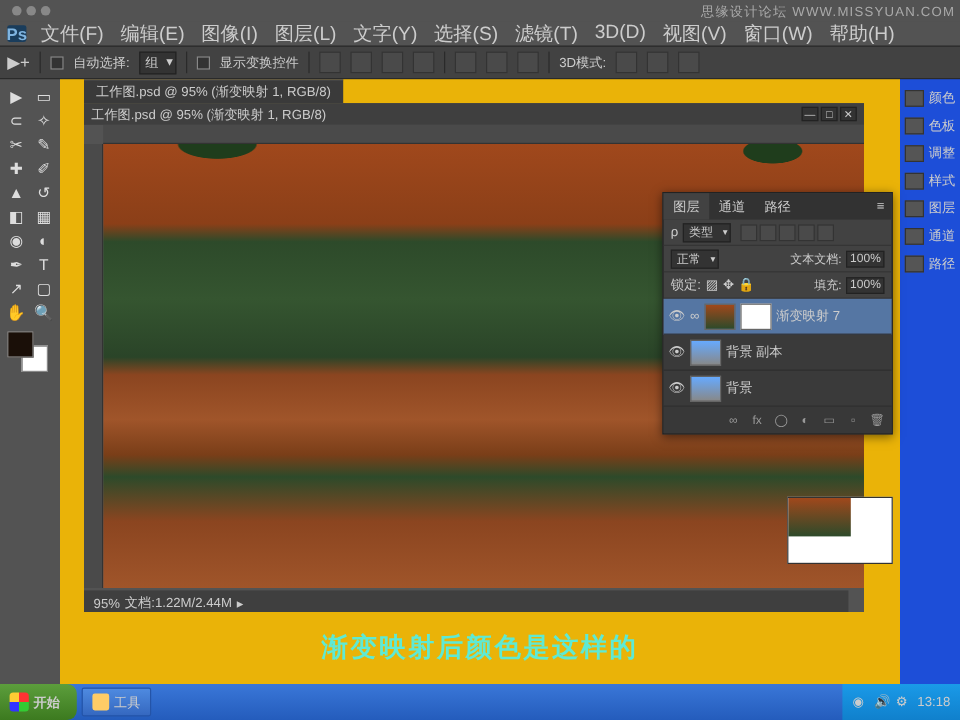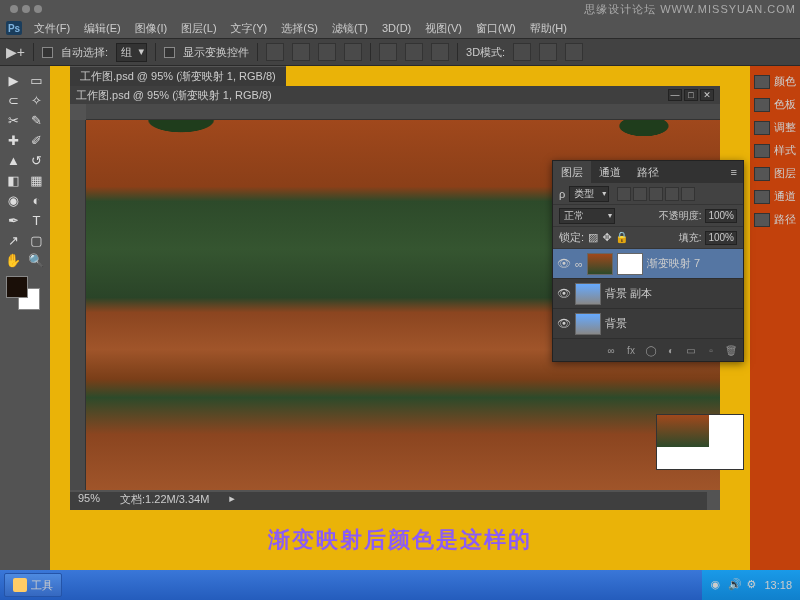--- a/index.html
+++ b/index.html
@@ -3,22 +3,22 @@
 <meta charset="utf-8">
 <style>
 *{margin:0;padding:0;box-sizing:border-box;font-family:"Microsoft YaHei",Arial,sans-serif;font-size:11px;color:#ccc;user-select:none}
 body{background:#000;width:800px;height:600px;overflow:hidden;position:relative}
 .ps{background:#535353;width:800px;height:570px;position:relative;display:flex;flex-direction:column}
 .titlebar{height:18px;background:#535353;display:flex;align-items:center;justify-content:space-between;padding:0 4px}
 .mac-dots{display:flex;gap:4px;margin-left:6px}
 .mac-dots span{width:8px;height:8px;border-radius:50%;background:#888}
 .watermark{color:#aaa;font-size:11px;letter-spacing:1px}
 .menubar{height:20px;background:#535353;display:flex;align-items:center;padding:0 6px;gap:2px}
-.menubar .ps-icon{width:16px;height:14px;background:#1a3d5c;color:#7fb4e0;font-size:10px;font-weight:bold;display:flex;align-items:center;justify-content:center;border-radius:2px;margin-right:4px}
-.menubar .mi{padding:2px 6px;cursor:pointer;font-size:11px}
+.menubar .ps-icon{width:16px;height:14px;background:#1a3d5c;color:#7fb4e0;font-size:14px;font-weight:bold;display:flex;align-items:center;justify-content:center;border-radius:2px;margin-right:4px}
+.menubar .mi{padding:2px 6px;cursor:pointer;font-size:16px}
 .optbar{height:28px;background:#424242;border-top:1px solid #2a2a2a;border-bottom:1px solid #2a2a2a;display:flex;align-items:center;padding:0 6px;gap:8px}
 .optbar .arrow{font-size:14px}
 .optbar .chk{width:11px;height:11px;border:1px solid #888;background:#333}
 .optbar .dd{background:#333;border:1px solid #222;padding:1px 14px 1px 4px;position:relative}
 .optbar .dd:after{content:"▾";position:absolute;right:2px}
 .optbar .sep{width:1px;height:18px;background:#2a2a2a}
 .optbar .ibtn{width:18px;height:18px;background:#4a4a4a;border:1px solid #333}
 .main{flex:1;display:flex;background:#262626;position:relative}
 .tools{width:50px;background:#535353;display:flex;flex-direction:column;padding:4px 2px;gap:0}
 .tools .row{display:flex}
@@ -31,22 +31,22 @@
 .doc-win{position:absolute;top:20px;left:20px;right:30px;bottom:60px;background:#535353}
 .doc-header{height:18px;background:#3f3f3f;display:flex;align-items:center;padding:0 6px;justify-content:space-between;font-size:10px}
 .doc-header .ctrls{display:flex;gap:2px}
 .doc-header .ctrls span{width:14px;height:12px;background:#333;border:1px solid #222;display:flex;align-items:center;justify-content:center;font-size:9px}
 .ruler-h{height:16px;background:#4a4a4a;border-bottom:1px solid #333;margin-left:16px}
 .ruler-v{width:16px;background:#4a4a4a;border-right:1px solid #333;position:absolute;top:34px;bottom:20px;left:0}
 .img-view{position:absolute;top:34px;left:16px;right:0;bottom:20px;background:#535353;overflow:hidden}
 .photo{width:100%;height:100%;background:linear-gradient(180deg,#a0481c 0%,#8b3f18 18%,#2d4a2a 22%,#355530 35%,#2a4428 48%,#8b4520 52%,#a0552a 62%,#7a3e18 70%,#2d4a2a 75%,#8b4520 85%,#a0552a 100%);position:relative}
 .photo .leaves{position:absolute;top:0;left:0;right:0;height:60px;background:radial-gradient(ellipse 80px 30px at 15% 0%,#1f3d1c 40%,transparent 42%),radial-gradient(ellipse 60px 25px at 88% 10%,#1f3d1c 40%,transparent 42%)}
 .photo .bldg{position:absolute;top:40%;right:20%;width:28px;height:50px;background:#2a3d28}
-.doc-status{position:absolute;bottom:0;left:0;right:13px;height:18px;background:#3f3f3f;display:flex;align-items:flex-start;padding:0 8px;gap:20px;font-size:10px}
-.rpanel{width:50px;background:#c2410c;display:flex;flex-direction:column;padding:4px 2px}
+.doc-status{position:absolute;bottom:0;left:0;right:13px;height:18px;background:#3f3f3f;display:flex;align-items:flex-end;padding:0 8px;gap:4px;font-size:10px}
+.rpanel{width:50px;background:#1d4ed8;display:flex;flex-direction:column;padding:4px 2px}
 .rpanel .ritem{display:flex;align-items:center;gap:4px;padding:4px 2px;cursor:pointer;font-size:10px}
 .rpanel .ricon{width:16px;height:14px;background:#555;border:1px solid #333}
 .layers-panel{position:absolute;top:160px;right:56px;width:192px;background:#424242;border:1px solid #222;box-shadow:0 2px 8px rgba(0,0,0,0.5);z-index:10}
 .lp-tabs{height:22px;background:#323232;display:flex;align-items:center}
 .lp-tabs .lt{padding:0 8px;height:100%;display:flex;align-items:center;cursor:pointer;font-size:11px}
 .lp-tabs .lt.act{background:#424242}
 .lp-tabs .menubtn{margin-left:auto;padding:0 6px}
 .lp-row{height:22px;display:flex;align-items:center;padding:0 6px;gap:4px;border-bottom:1px solid #353535}
 .lp-row .dd2{background:#333;border:1px solid #222;padding:0 14px 0 4px;font-size:10px;position:relative;height:16px;display:flex;align-items:center}
 .lp-row .dd2:after{content:"▾";position:absolute;right:2px;font-size:8px}
@@ -55,21 +55,21 @@
 .layer-list{background:#3a3a3a}
 .layer{height:30px;display:flex;align-items:center;padding:0 4px;gap:4px;border-bottom:1px solid #2e2e2e}
 .layer.sel{background:#5576a3}
 .layer .eye{width:14px;font-size:11px}
 .layer .thumb{width:26px;height:22px;border:1px solid #666}
 .layer .mask{width:26px;height:22px;background:#fff;border:1px solid #666}
 .lp-footer{height:22px;background:#383838;display:flex;align-items:center;justify-content:flex-end;gap:4px;padding:0 4px}
 .lp-footer .fb{width:16px;height:14px;color:#999;font-size:10px;display:flex;align-items:center;justify-content:center}
 .nav-thumb{position:absolute;bottom:130px;right:56px;width:88px;height:56px;background:#fff;border:1px solid #333}
 .nav-thumb .nv{width:60%;height:60%;background:linear-gradient(#a0481c,#2d4a2a)}
-.caption{position:absolute;left:0;right:0;top:525px;text-align:center;color:#8b5cf6;font-size:22px;font-weight:bold;z-index:5;letter-spacing:2px}
+.caption{position:absolute;left:0;right:0;top:525px;text-align:center;color:#5eead4;font-size:22px;font-weight:bold;z-index:5;letter-spacing:2px}
 .taskbar{position:absolute;bottom:0;left:0;right:0;height:30px;background:linear-gradient(#3a77d8,#245cbc);display:flex;align-items:center;z-index:20}
 .start{height:100%;background:linear-gradient(#5c9e3c,#3c7a1f);padding:0 14px 0 8px;display:flex;align-items:center;gap:4px;border-radius:0 8px 8px 0;color:#fff;font-weight:bold;font-size:12px}
 .start .logo{width:16px;height:16px;background:conic-gradient(#f33 0 25%,#3c3 25% 50%,#33f 50% 75%,#fc3 75% 100%);border-radius:3px}
 .tb-items{display:flex;height:100%;gap:12px;margin-left:4px;flex:1}
 .tb-item{height:24px;margin-top:3px;background:linear-gradient(#4e8ae0,#3568c0);border:1px solid #2454a8;padding:0 8px;display:flex;align-items:center;gap:4px;font-size:11px;color:#fff;border-radius:2px;max-width:130px;overflow:hidden;white-space:nowrap}
 .tb-item.act{background:linear-gradient(#2858a8,#1c4788)}
 .tb-item .ico{width:14px;height:14px;background:#fc6;border-radius:2px}
 .tray{height:100%;background:linear-gradient(#1a9ae8,#1080cc);padding:0 8px;display:flex;align-items:center;gap:4px;color:#fff;font-size:11px}
 .tray .ti{width:14px;height:14px}
 .filter-icons{display:flex;gap:2px;margin-left:4px}
@@ -190,21 +190,21 @@
         <div class="ruler-h"></div>
         <div class="ruler-v"></div>
         <div class="img-view">
           <div class="photo">
             <div class="leaves"></div>
             <div class="bldg"></div>
           </div>
         </div>
         <div class="doc-status">
           <span>95%</span>
-          <span>文档:1.22M/3.34M</span>
+          <span>文档:1.22M/2.44M</span>
           <span>▸</span>
         </div>
       </div>
     </div>
 
     <div class="rpanel">
       <div class="ritem">
           <span class="ricon"></span>
           <span>颜色</span>
         </div>
@@ -248,22 +248,22 @@
     <span class="dd2">类型</span>
     <div class="filter-icons">
       <span></span>
       <span></span>
       <span></span>
       <span></span>
       <span></span>
     </div>
   </div>
   <div class="lp-row">
-    <span class="dd2" style="width:56px">正常</span>
-    <span class="lbl">不透明度:</span>
+    <span class="dd2" style="width:40px">正常</span>
+    <span class="lbl">文本文档:</span>
     <span class="pct">100%</span>
   </div>
   <div class="lp-row">
     <span>锁定:</span>
     <span>▨</span>
     <span>✥</span>
     <span>🔒</span>
     <span class="lbl">填充:</span>
     <span class="pct">100%</span>
   </div>
@@ -297,20 +297,24 @@
   </div>
 </div>
 
 <div class="nav-thumb">
     <div class="nv"></div>
   </div>
 
 <div class="caption">渐变映射后颜色是这样的</div>
 
 <div class="taskbar">
+  <div class="start">
+    <div class="logo"></div>
+    <span>开始</span>
+  </div>
   <div class="tb-items">
     <div class="tb-item">
         <div class="ico"></div>
         <span>工具</span>
       </div>
   </div>
   <div class="tray">
     <span class="ti">◉</span>
     <span class="ti">🔊</span>
     <span class="ti">⚙</span>

